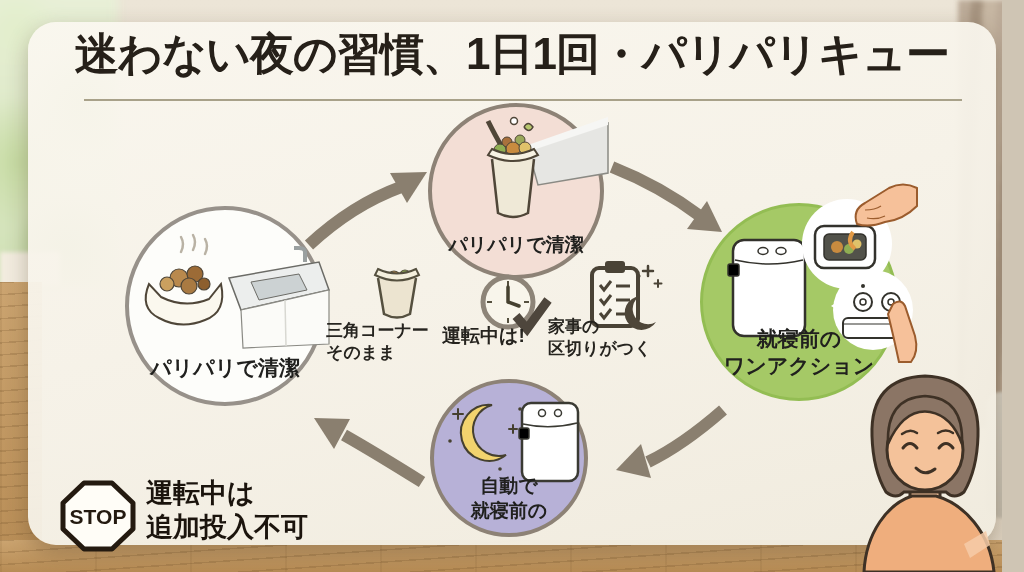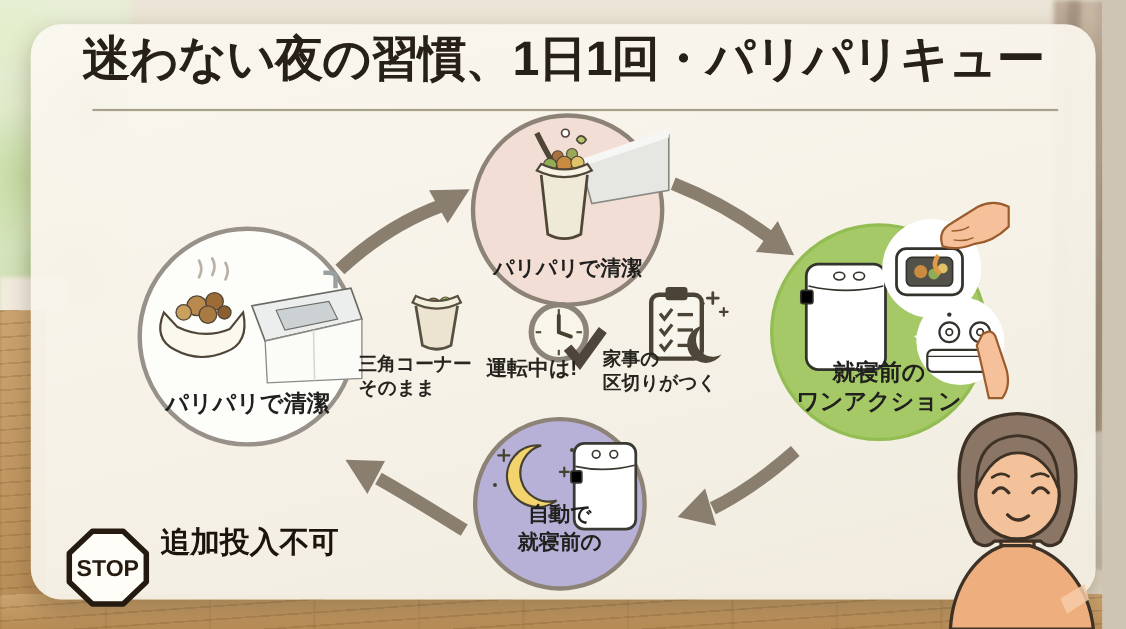--- a/index.html
+++ b/index.html
@@ -39,21 +39,21 @@
   .title-underline{position:absolute;left:84px;top:99px;width:878px;height:2px;background:#a8a189;}
   
   .circle{position:absolute;border-radius:50%;}
   .c-collect{left:428px;top:103px;width:176px;height:176px;background:#f3ded5;border:4px solid #8d8276;}
   .c-action{left:700px;top:203px;width:198px;height:198px;background:#a5c966;border:3px solid #93bd53;}
   .c-auto{left:430px;top:379px;width:158px;height:158px;background:#b7b1d7;border:4px solid #8d8276;}
   .c-morning{left:125px;top:206px;width:200px;height:200px;background:#fdfdfa;border:4px solid #97918a;}
   .circle-label{position:absolute;left:0;width:100%;text-align:center;font-weight:800;color:#20201e;line-height:1.28;}
   .c-collect .circle-label{bottom:18px;font-size:19px;}
   .c-action .circle-label{bottom:18px;font-size:21px;}
-  .c-auto .circle-label{bottom:27px;font-size:19px;}
+  .c-auto .circle-label{bottom:10px;font-size:19px;}
   .c-morning .circle-label{bottom:20px;font-size:21px;}
   .circle svg{position:absolute;overflow:visible;}
   
   .benefit-label{position:absolute;text-align:left;font-weight:800;color:#26241f;line-height:1.3;}
   .b1-label{left:326px;top:320px;width:148px;font-size:17px;}
   .b2-label{left:442px;top:324px;width:136px;font-size:19px;}
   .b3-label{left:548px;top:316px;width:143px;font-size:17px;}
   .benefit-icon{position:absolute;overflow:visible;}
   
   .arrow{position:absolute;overflow:visible;}
@@ -243,20 +243,21 @@
   <div class="benefit-label b3-label">
     <div>家事の</div>
     <div>区切りがつく</div>
   </div>
 
   <svg class="stop-badge" width="84" height="80" viewBox="0 0 84 80">
     <polygon points="28,7 56,7 77,27 77,53 56,73 28,73 7,53 7,27" fill="#fffdf7" stroke="#241a10" stroke-width="5" stroke-linejoin="round"></polygon>
     <text x="42" y="48" text-anchor="middle" font-size="21" font-weight="900" fill="#241a10">STOP</text>
   </svg>
   <div class="stop-text">
+    <div>運転中は</div>
     <div>追加投入不可</div>
   </div>
 
   <svg class="woman" width="178" height="208" viewBox="0 0 178 208">
     <path d="M64,110 L64,140 Q79,150 94,140 L94,110 Z" fill="#f4c29a" stroke="#3e3125" stroke-width="3"></path>
     <path d="M18,208 C20,168 42,140 66,132 L90,132 C118,140 144,168 148,208 Z" fill="#efae7d" stroke="#3e3125" stroke-width="3"></path>
     <path d="M118,180 l22,-13 l4,14 l-20,13 Z" fill="#f6cba8" opacity=".85"></path>
     <path d="M26,72 Q24,14 79,12 Q134,14 132,72 Q131,106 118,128 Q108,136 100,128 L58,128 Q50,136 40,128 Q27,106 26,72 Z" fill="#8b7565" stroke="#3e3125" stroke-width="3"></path>
     <ellipse cx="79" cy="86" rx="38" ry="40" fill="#f4c29a" stroke="#3e3125" stroke-width="3"></ellipse>
     <path d="M42,80 Q40,34 79,32 Q118,34 116,80 Q106,52 84,48 Q58,44 42,80 Z" fill="#8b7565" stroke="#3e3125" stroke-width="2.5"></path>

